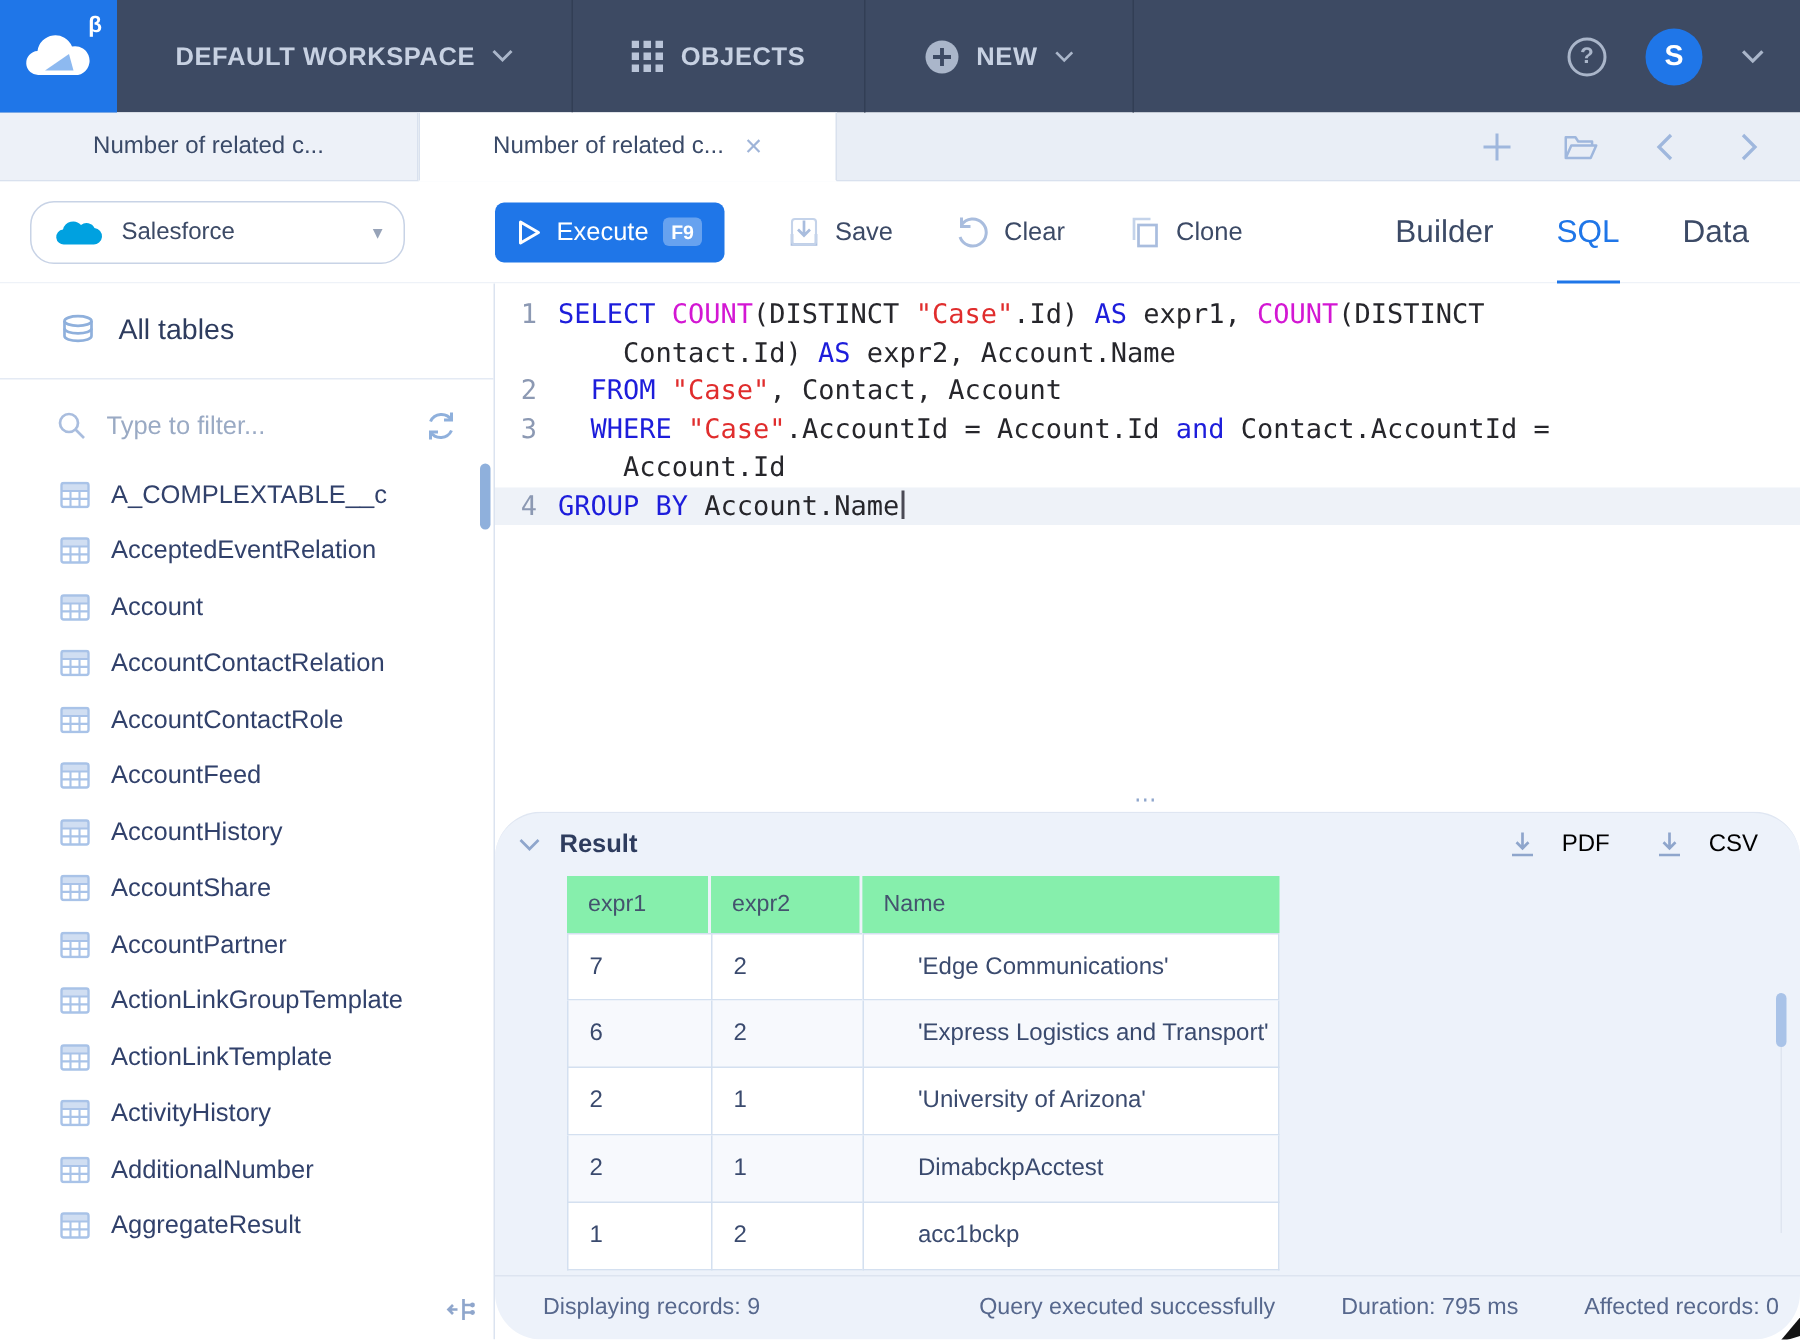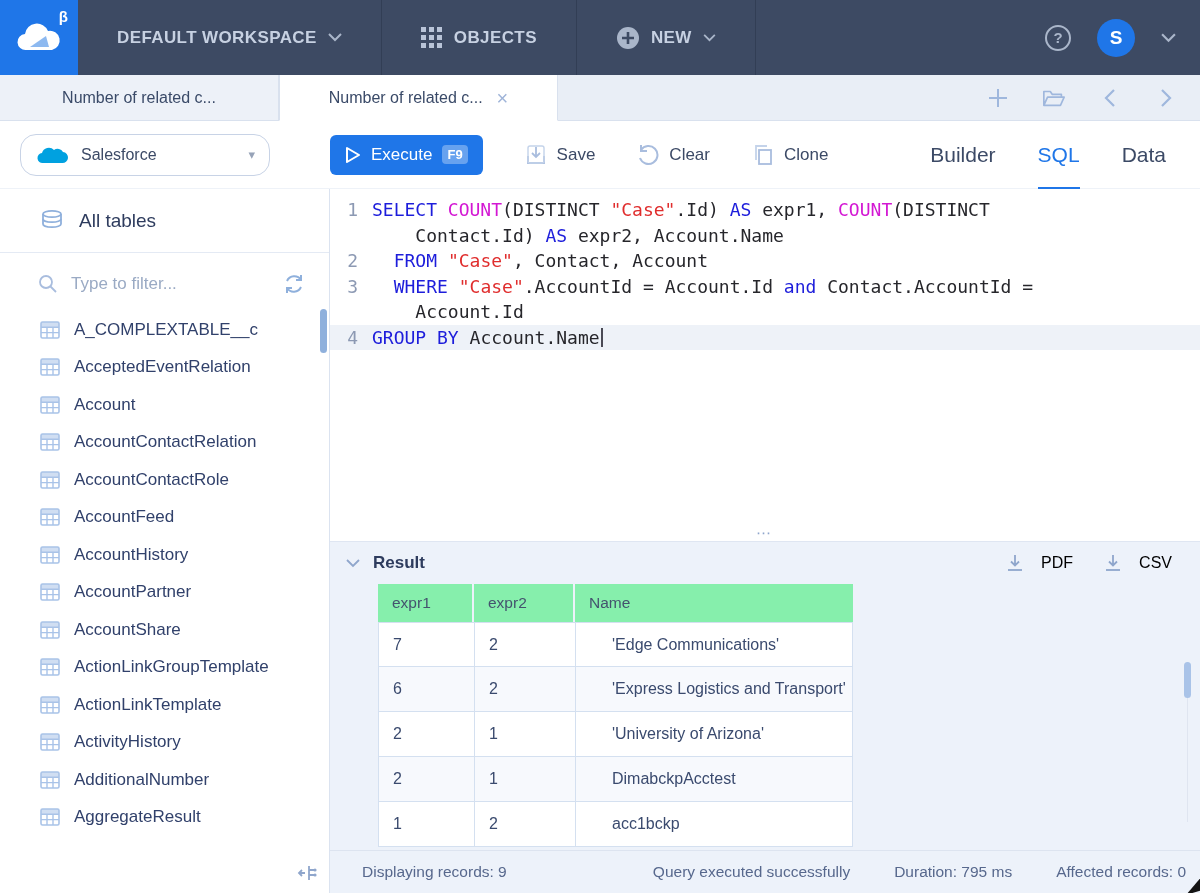--- a/index.html
+++ b/index.html
@@ -55,21 +55,21 @@
   .code-line.current { background:#eef2f8; }
   .gutter { width:42px; flex:none; text-align:right; padding-right:14px; color:#8c99b3; }
   .tok-kw { color:var(--kw,#1d1ddb); }
   .tok-fn { color:var(--fn,#d317d3); }
   .tok-str { color:var(--str,#e02d2d); }
   .tok-pl { color:#26262b; }
   .caret-bar { display:inline-block; width:2px; margin-left:1px; background:#4a4a55; height:19px; vertical-align:-3px; }
   .splitter { height:16px; display:flex; align-items:center; justify-content:center; color:#8fa6cc; font-size:15px; letter-spacing:3px; cursor:row-resize; flex:none; }
 
   
-  .result-panel { flex:1; background:var(--panel-bg,#edf2fa); border-top:1px solid #dfe6f2; display:flex; flex-direction:column; position:relative; }
+  .result-panel { flex:1; background:var(--panel-bg,#edf2fa); border-top:1px solid #dfe6f2; display:flex; flex-direction:column; position:relative;border-radius:31px; }
   .result-header { height:42px; display:flex; align-items:center; padding:0 28px 0 16px; flex:none; }
   .result-title { font-size:17px; font-weight:bold; color:#2e3c5e; margin-left:13px; }
   .dl-btn { margin-left:30px; display:flex; align-items:center; gap:16px; font-size:16px; color:#000000; background:none; border:none; cursor:pointer; font-family:inherit; }
   .dl-btn:first-of-type { margin-left:auto; }
   .result-body { flex:1; padding-left:48px; position:relative; }
   table.result-grid { border-collapse:separate; border-spacing:0; }
   .result-grid th { width:96px; height:38px; background:#86efac; color:#44536e; font-weight:normal; font-size:15.5px; text-align:left; padding-left:14px; border-right:2px solid #edf2fa; }
   .result-grid th:nth-child(2){ width:101px; }
   .result-grid th:last-child { width:278px; border-right:none; }
   .result-grid td { height:45px; background:#fff; border-left:1px solid #d4e0f0; border-bottom:1px solid #d4e0f0; padding-left:14px; font-size:16px; color:#3a4a6e; }
@@ -315,31 +315,31 @@
           <span>AccountHistory</span>
         </div>
         <div class="table-item">
           <span>
             <svg width="20" height="18" viewBox="0 0 20 18">
               <rect x="1" y="1" width="18" height="16" rx="1.5" fill="none" stroke="#a9c3e8" stroke-width="1.6"></rect>
               <path d="M1 6.3 h18 M1 11.6 h18 M7 6.3 v10.7 M13 6.3 v10.7" stroke="#a9c3e8" stroke-width="1.4"></path>
               <rect x="1" y="1" width="18" height="5.3" fill="#a9c3e8" opacity="0.55"></rect>
             </svg>
           </span>
+          <span>AccountShare</span>
+        </div>
+        <div class="table-item">
+          <span>
+            <svg width="20" height="18" viewBox="0 0 20 18">
+              <rect x="1" y="1" width="18" height="16" rx="1.5" fill="none" stroke="#a9c3e8" stroke-width="1.6"></rect>
+              <path d="M1 6.3 h18 M1 11.6 h18 M7 6.3 v10.7 M13 6.3 v10.7" stroke="#a9c3e8" stroke-width="1.4"></path>
+              <rect x="1" y="1" width="18" height="5.3" fill="#a9c3e8" opacity="0.55"></rect>
+            </svg>
+          </span>
           <span>AccountPartner</span>
-        </div>
-        <div class="table-item">
-          <span>
-            <svg width="20" height="18" viewBox="0 0 20 18">
-              <rect x="1" y="1" width="18" height="16" rx="1.5" fill="none" stroke="#a9c3e8" stroke-width="1.6"></rect>
-              <path d="M1 6.3 h18 M1 11.6 h18 M7 6.3 v10.7 M13 6.3 v10.7" stroke="#a9c3e8" stroke-width="1.4"></path>
-              <rect x="1" y="1" width="18" height="5.3" fill="#a9c3e8" opacity="0.55"></rect>
-            </svg>
-          </span>
-          <span>AccountShare</span>
         </div>
         <div class="table-item">
           <span>
             <svg width="20" height="18" viewBox="0 0 20 18">
               <rect x="1" y="1" width="18" height="16" rx="1.5" fill="none" stroke="#a9c3e8" stroke-width="1.6"></rect>
               <path d="M1 6.3 h18 M1 11.6 h18 M7 6.3 v10.7 M13 6.3 v10.7" stroke="#a9c3e8" stroke-width="1.4"></path>
               <rect x="1" y="1" width="18" height="5.3" fill="#a9c3e8" opacity="0.55"></rect>
             </svg>
           </span>
           <span>ActionLinkGroupTemplate</span>

